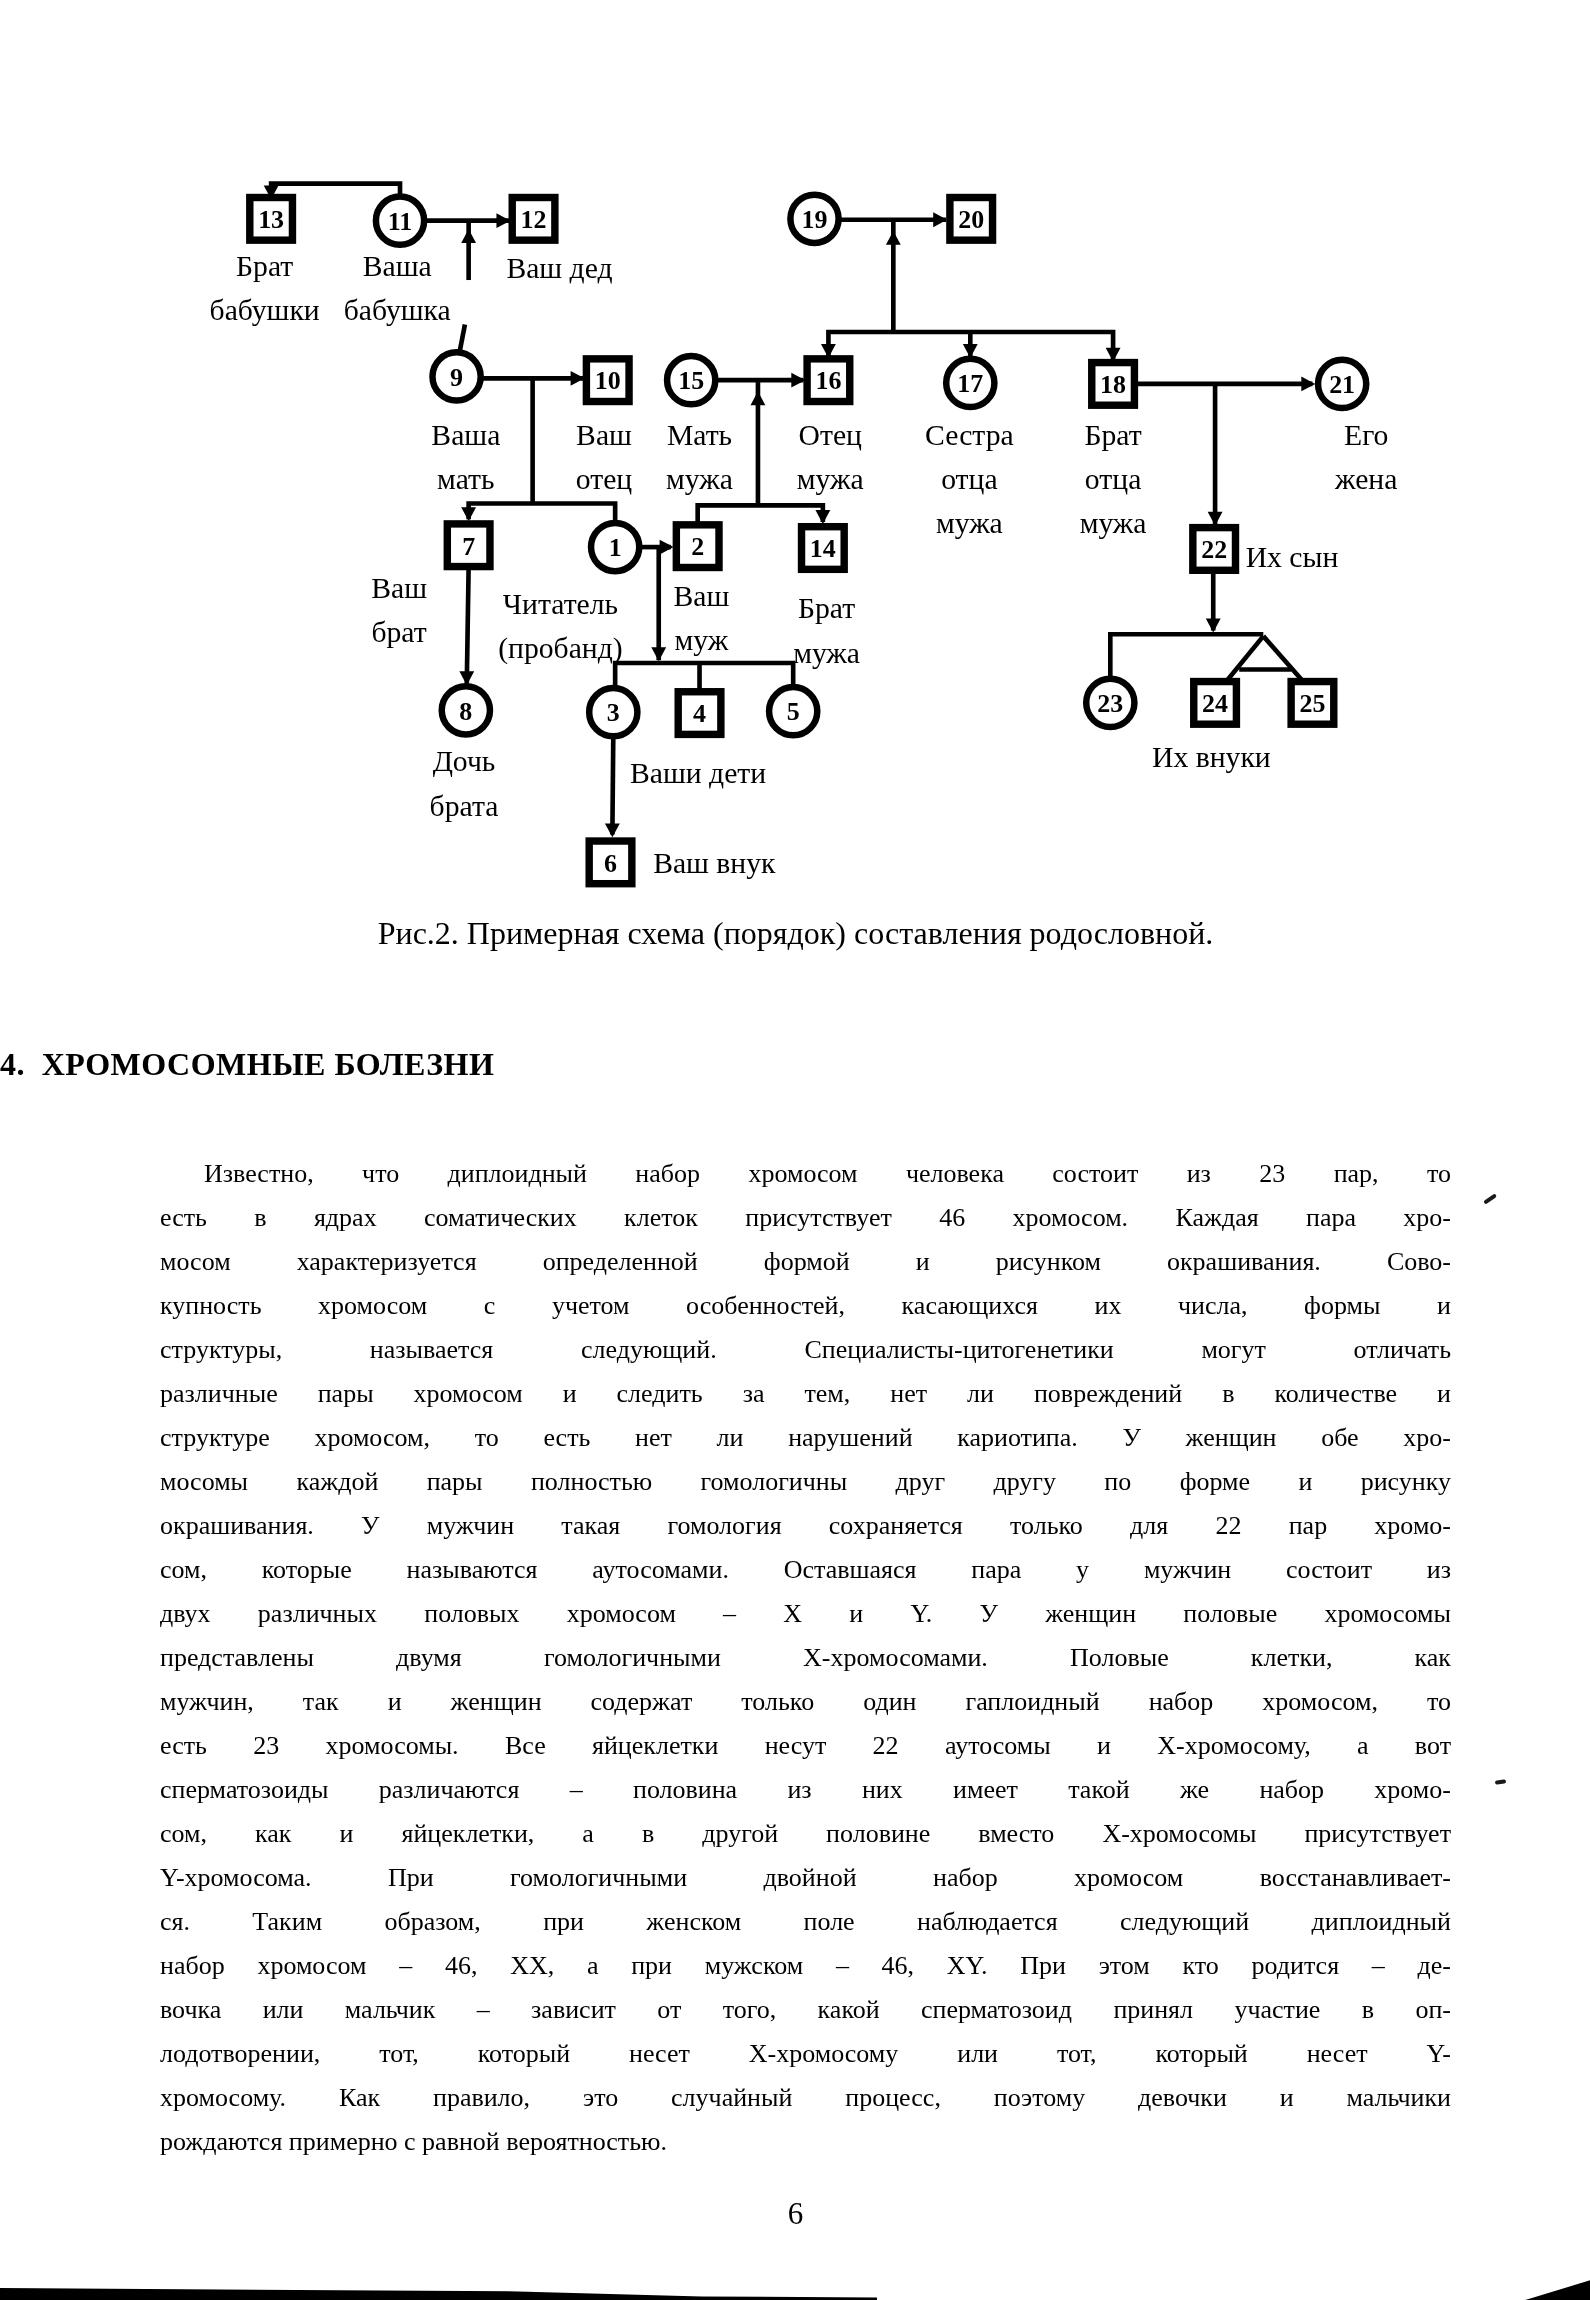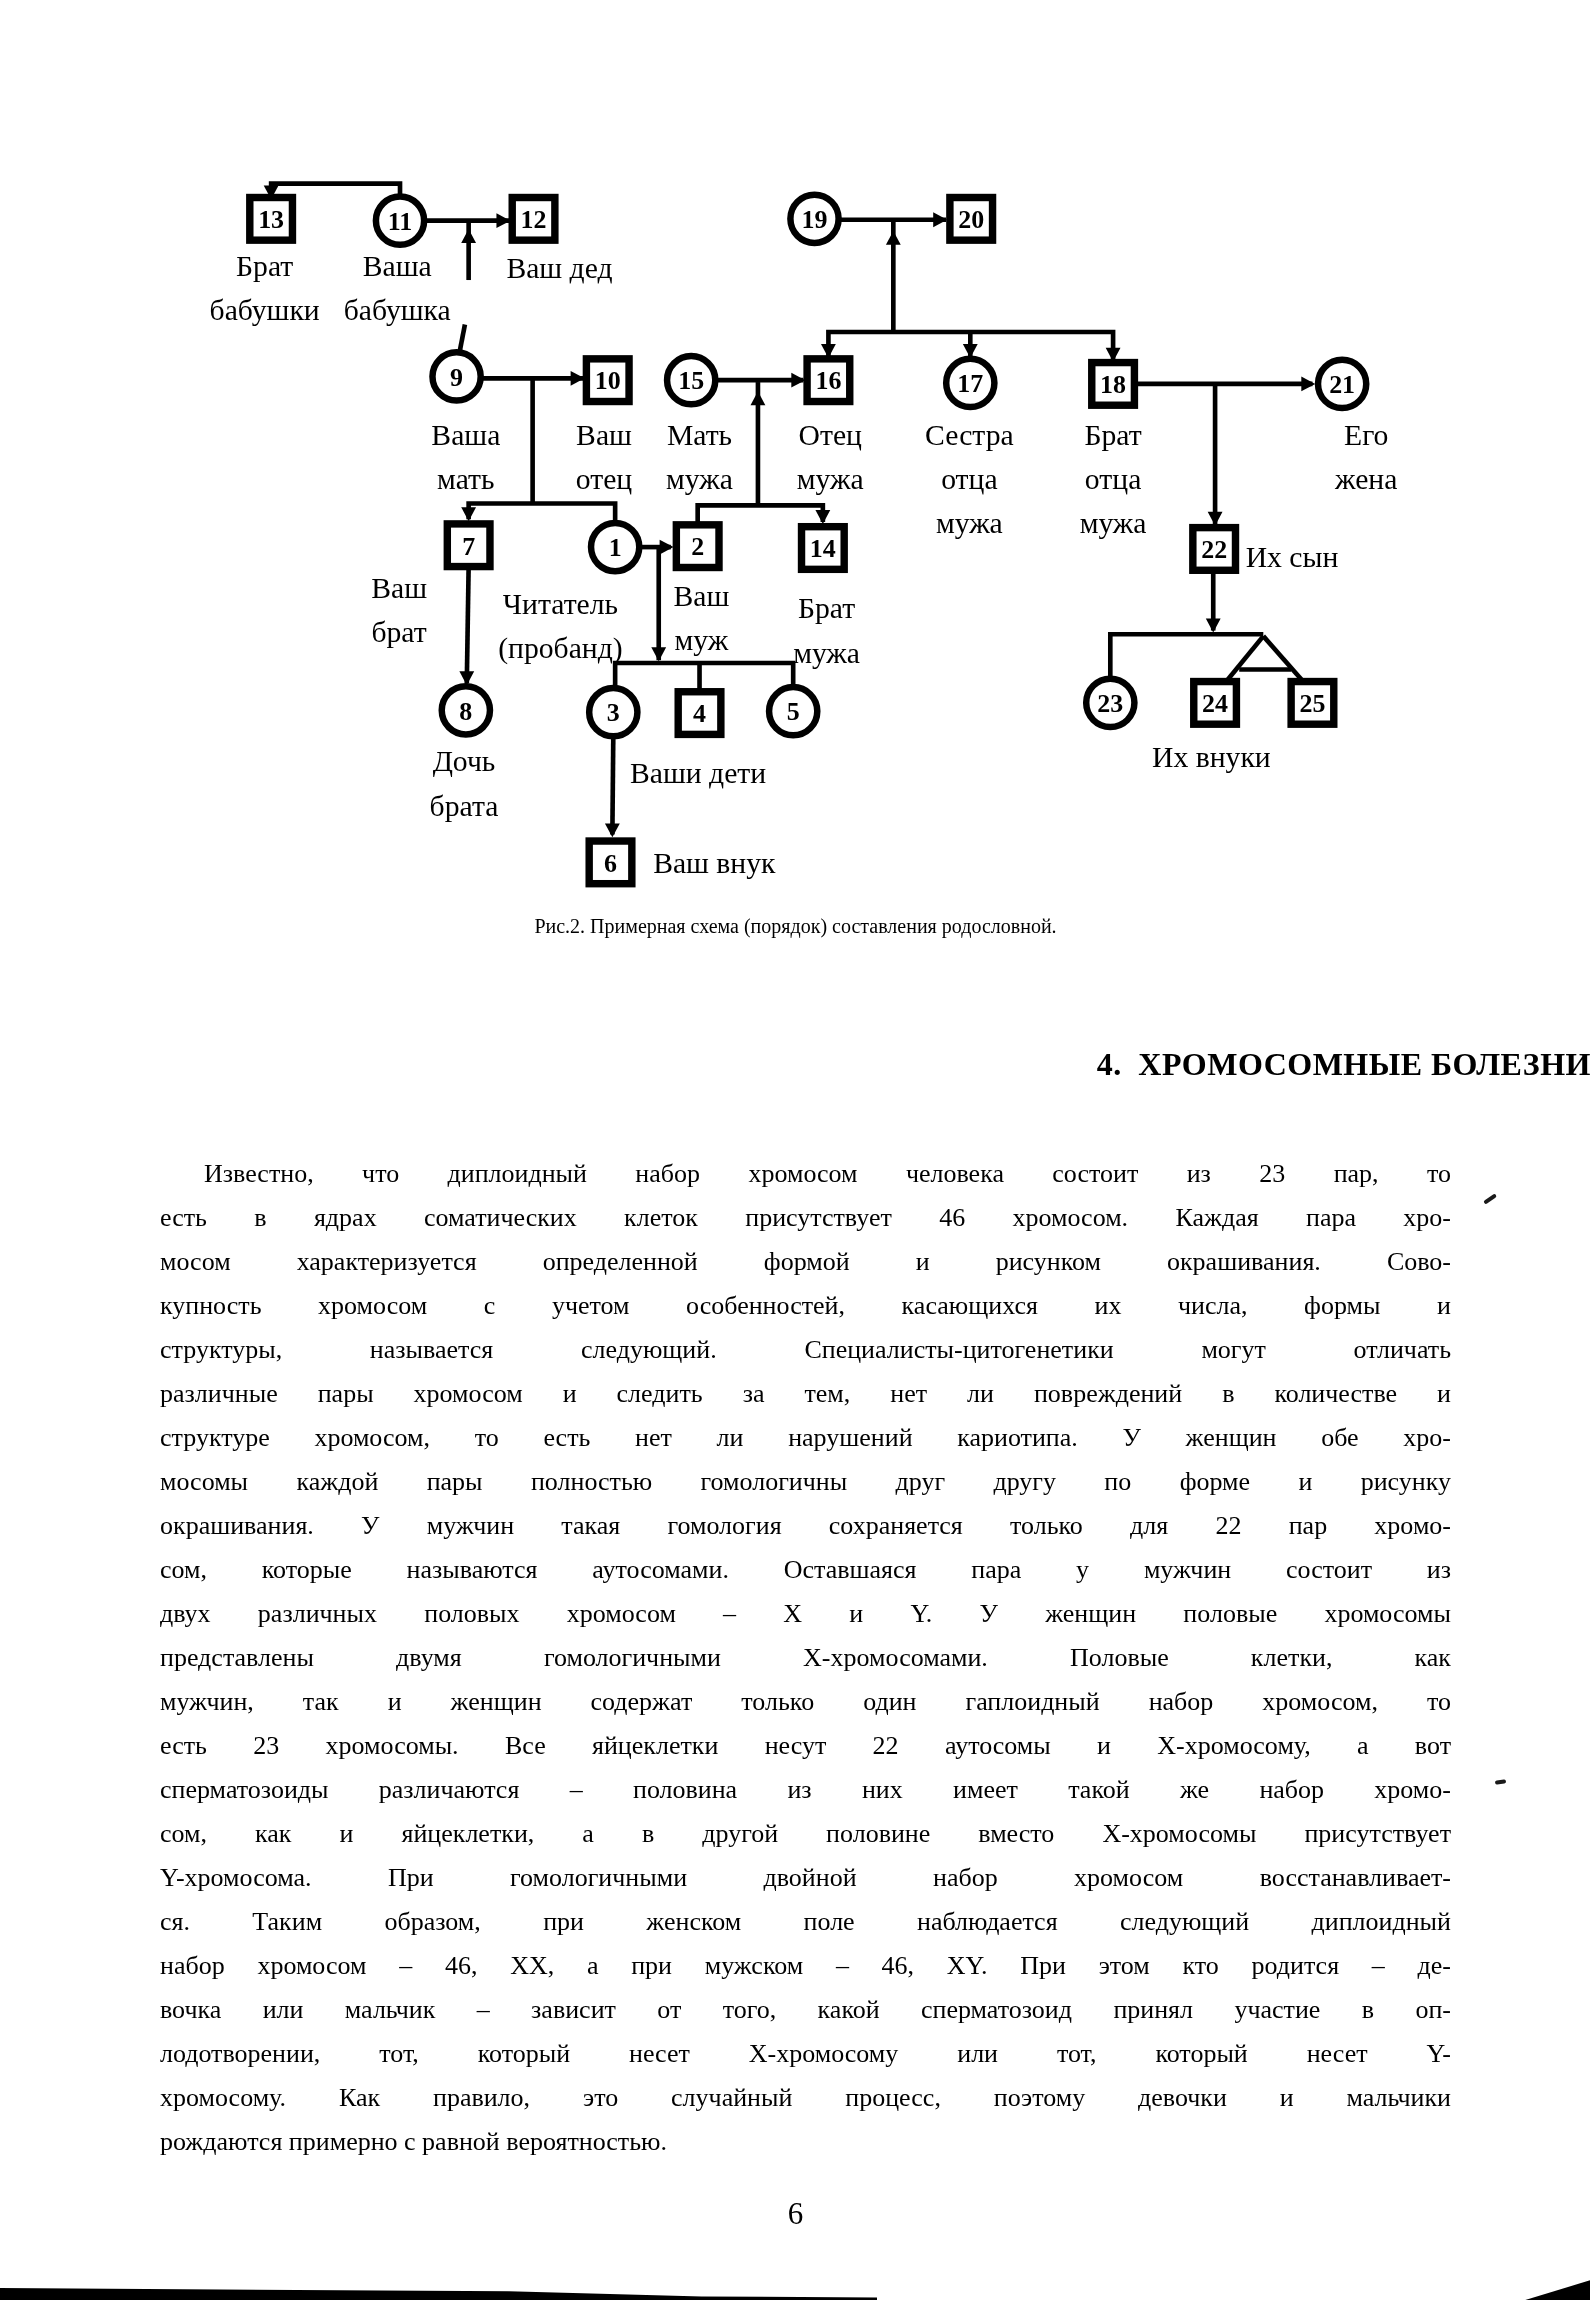--- a/index.html
+++ b/index.html
@@ -8,22 +8,22 @@
     font-family:"Liberation Serif", serif;color:#000000;overflow:hidden;
   }
   svg.pedigree{position:absolute;left:0;top:0;}
   svg .edge{fill:none;stroke:#000;stroke-width:5;}
   svg .sym{fill:#fff;stroke:#000;}
   svg rect.sym{stroke-width:8;}
   svg circle.sym{stroke-width:7;}
   svg .num{font-family:"Liberation Serif",serif;font-size:28px;font-weight:bold;text-anchor:middle;}
   svg .lbl{font-family:"Liberation Serif",serif;font-size:32px;}
   svg .arrow{fill:#000;stroke:none;}
-  .caption{position:absolute;left:0;top:915px;width:100%;text-align:center;font-size:20px;}
-  .heading{position:absolute;left:0;top:1046px;width:100%;text-align:right;font-size:32px;font-weight:bold;letter-spacing:0.5px;}
+  .caption{position:absolute;left:0;top:915px;width:100%;text-align:center;font-size:32px;}
+  .heading{position:absolute;left:0;top:1046px;width:100%;text-align:left;font-size:32px;font-weight:bold;letter-spacing:0.5px;}
   .heading .hnum{margin-right:16.7px;}
   .bodytext{position:absolute;left:160px;top:1152px;width:1291px;font-size:26px;}
   .bodytext .bline{height:44px;line-height:44px;text-align:justify;text-align-last:justify;white-space:normal;}
   .bodytext .bline.first{text-indent:44px;}
   .bodytext .bline.last{text-align-last:left;}
   .pagenum{position:absolute;left:0;top:2196px;width:1591px;text-align:center;font-size:31px;}
   .artifact{position:absolute;background:#000;}
   .art-bottom-left{left:0;top:2288px;width:877px;height:12px;
      clip-path:polygon(0 0,58% 28%,80% 70%,100% 80%,100% 100%,0 100%);}
   .art-bottom-right{left:1524px;top:2280px;width:67px;height:20.4px;

